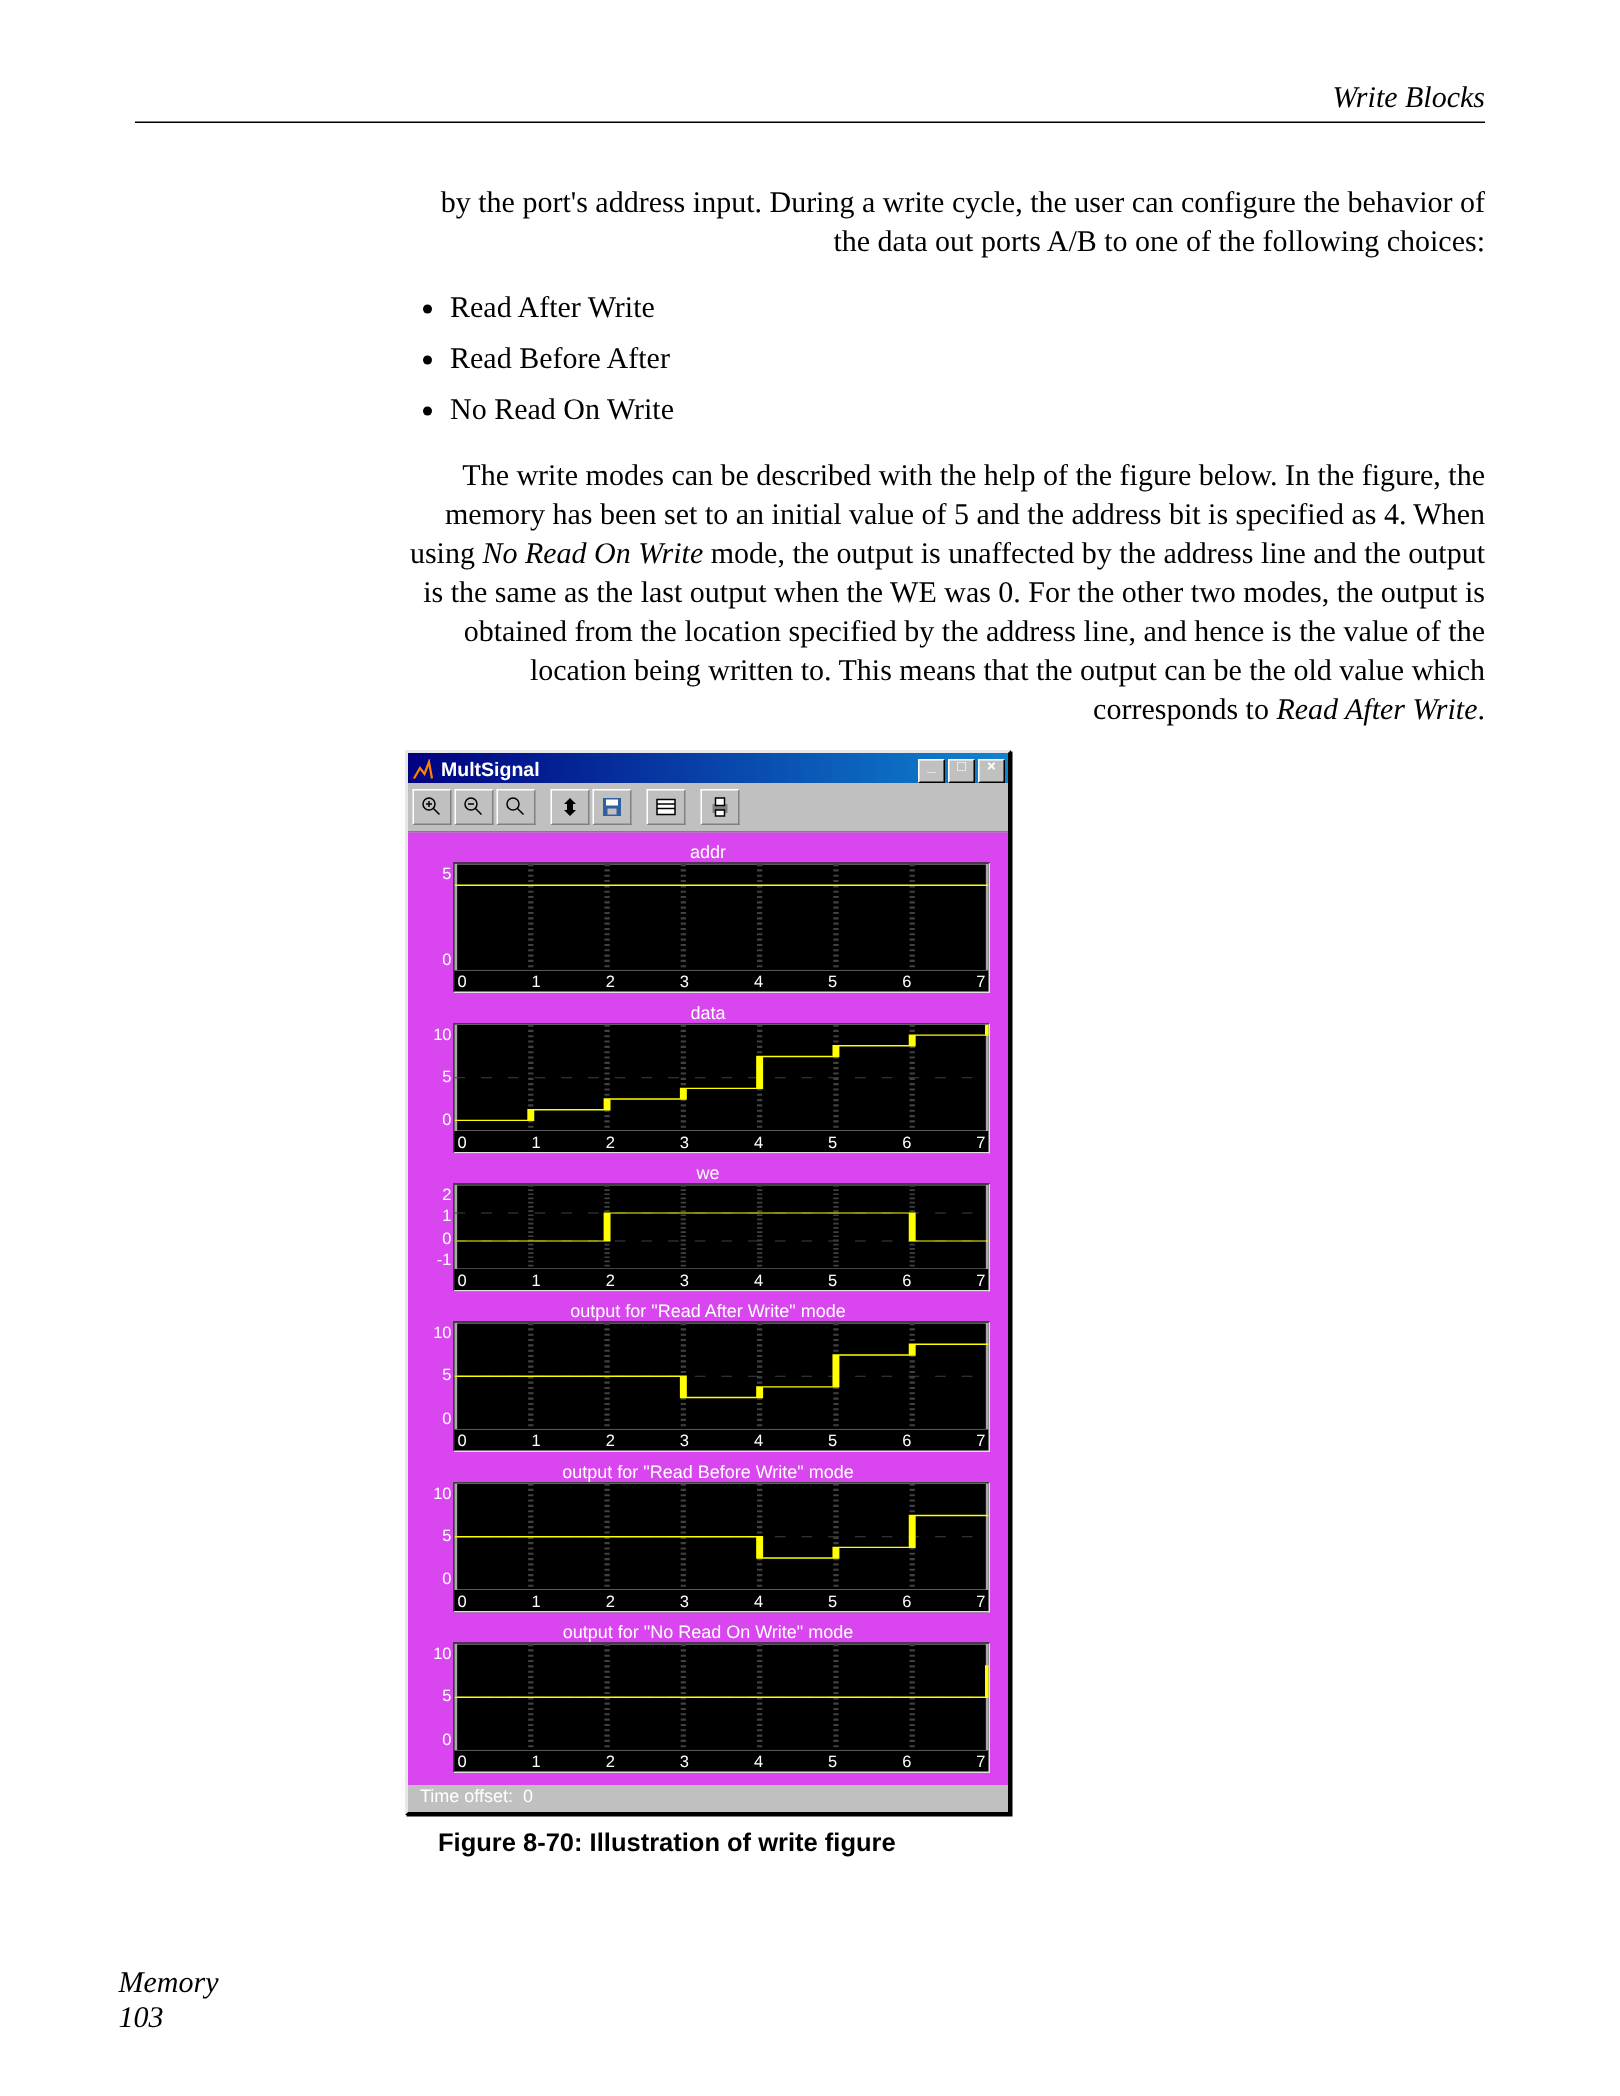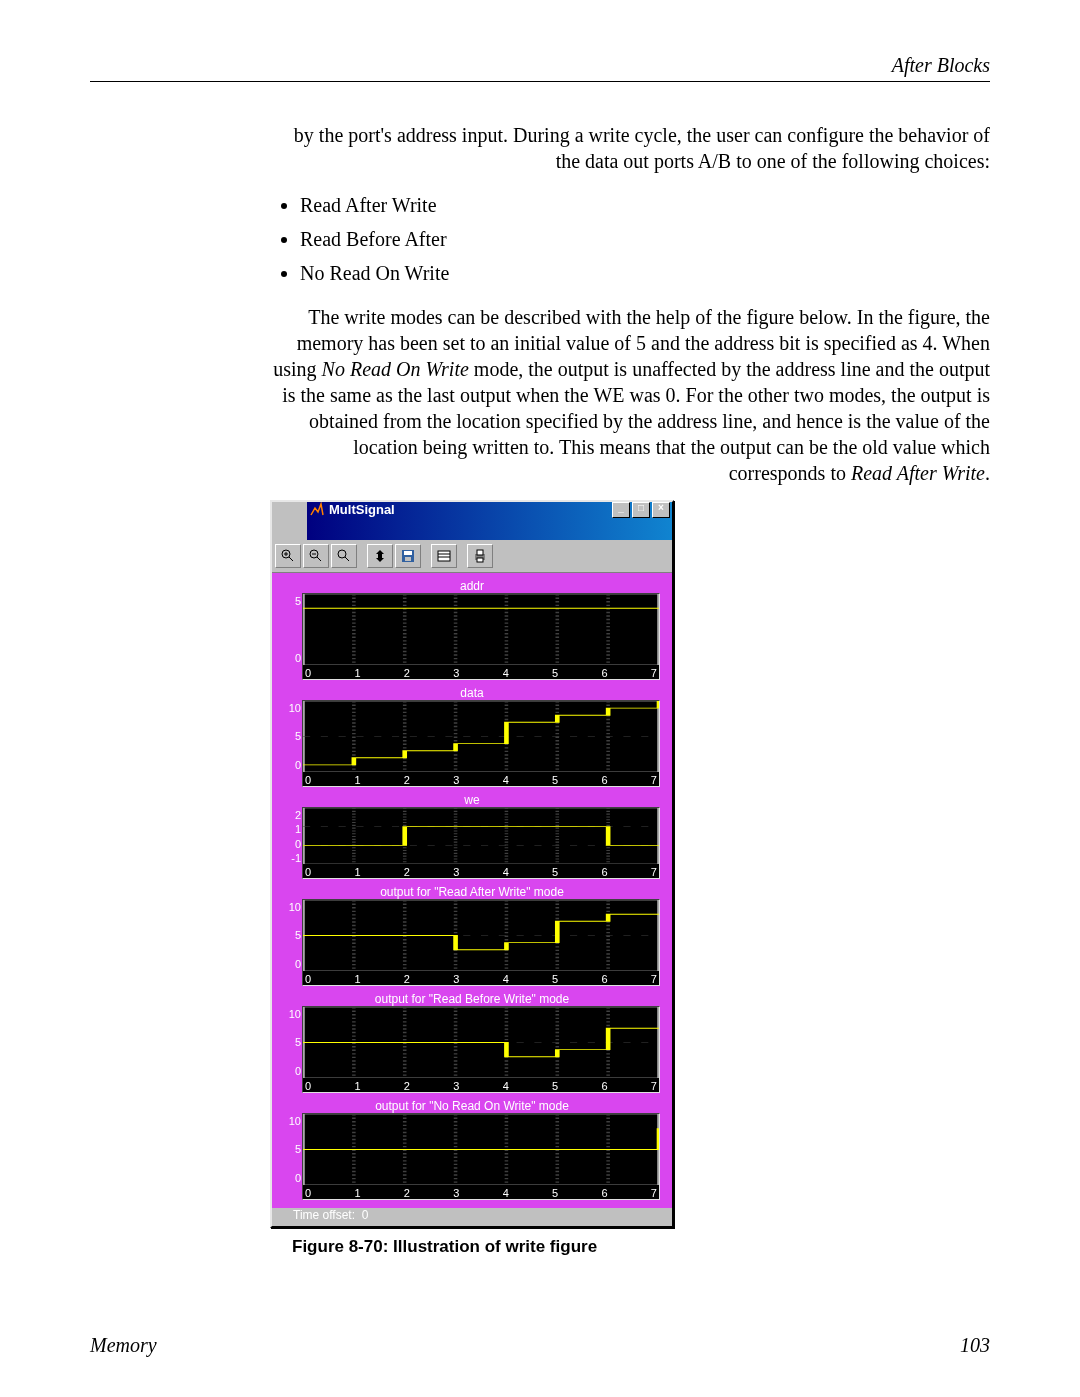--- a/index.html
+++ b/index.html
@@ -49,29 +49,28 @@
     background: #c0c0c0;
     border: 2px solid #000;
     border-top-color: #e7e7e7;
     border-left-color: #e7e7e7;
     box-shadow: 1px 1px 0 #000;
     margin-top: 8px;
   }
   .ms-titlebar {
     background: linear-gradient(to right, #000080, #1084d0);
     color: #fff;
-    height: 38px;
+    height: 20px;
     display: flex;
-    align-items: flex-start;
+    align-items: flex-end;
     justify-content: space-between;
     font-family: "MS Sans Serif", "Segoe UI", sans-serif;
     font-size: 13px;
     font-weight: bold;
     padding: 0 2px;
-    margin-left: 35px;
   }
   .ms-titlebar .lefticon {
     display: inline-flex;
     align-items: center;
     gap: 4px;
   }
   .ms-matlab-icon {
     width: 16px; height: 16px; display:inline-block;
   }
   .win-btns { display:flex; gap:2px;}
@@ -152,47 +151,48 @@
   }
   .plot-area svg { width:100%; height:100%; display:block; }
   .grid-line { stroke:#404040; stroke-width:1; stroke-dasharray:2 3; }
   .signal { stroke:#ffff00; stroke-width:1.3; fill:none; }
   .box-outline { stroke:#aaaaaa; stroke-width:1; fill:none;}
   .time-offset {
     color:#fff;
     font-family:"MS Sans Serif", Arial, sans-serif;
     font-size:12px;
     height:18px;
-    padding-left:21px;
+    padding-left:8px;
   }
 
   .caption {
     font-family: Arial, Helvetica, sans-serif;
     font-weight: bold;
     font-size: 17px;
     margin-top: 8px;
     margin-left: 22px;
   }
 
   .footer {
     position:absolute;
-    left:90px; right:90px; bottom:40px;
+    left:79px; right:90px; bottom:40px;
     display:flex;
     justify-content:space-between;
     font-style:italic;
     font-size:20px;
+    flex-direction:column;
   }
   .pgno { font-style: italic; }
 </style>
 </head>
 <body>
 
 <div class="page">
   <div class="header-row">
-      <span>After Blocks</span>
+      <span>Write Blocks</span>
     </div>
   <div class="hr"></div>
 
   <div class="body">
 
     <div class="para">by the port's address input. During a write cycle, the user can configure the behavior of the data out ports A/B to one of the following choices:</div>
 
     <ul class="bullets">
       <li>Read After Write</li>
       <li>Read Before After</li>

